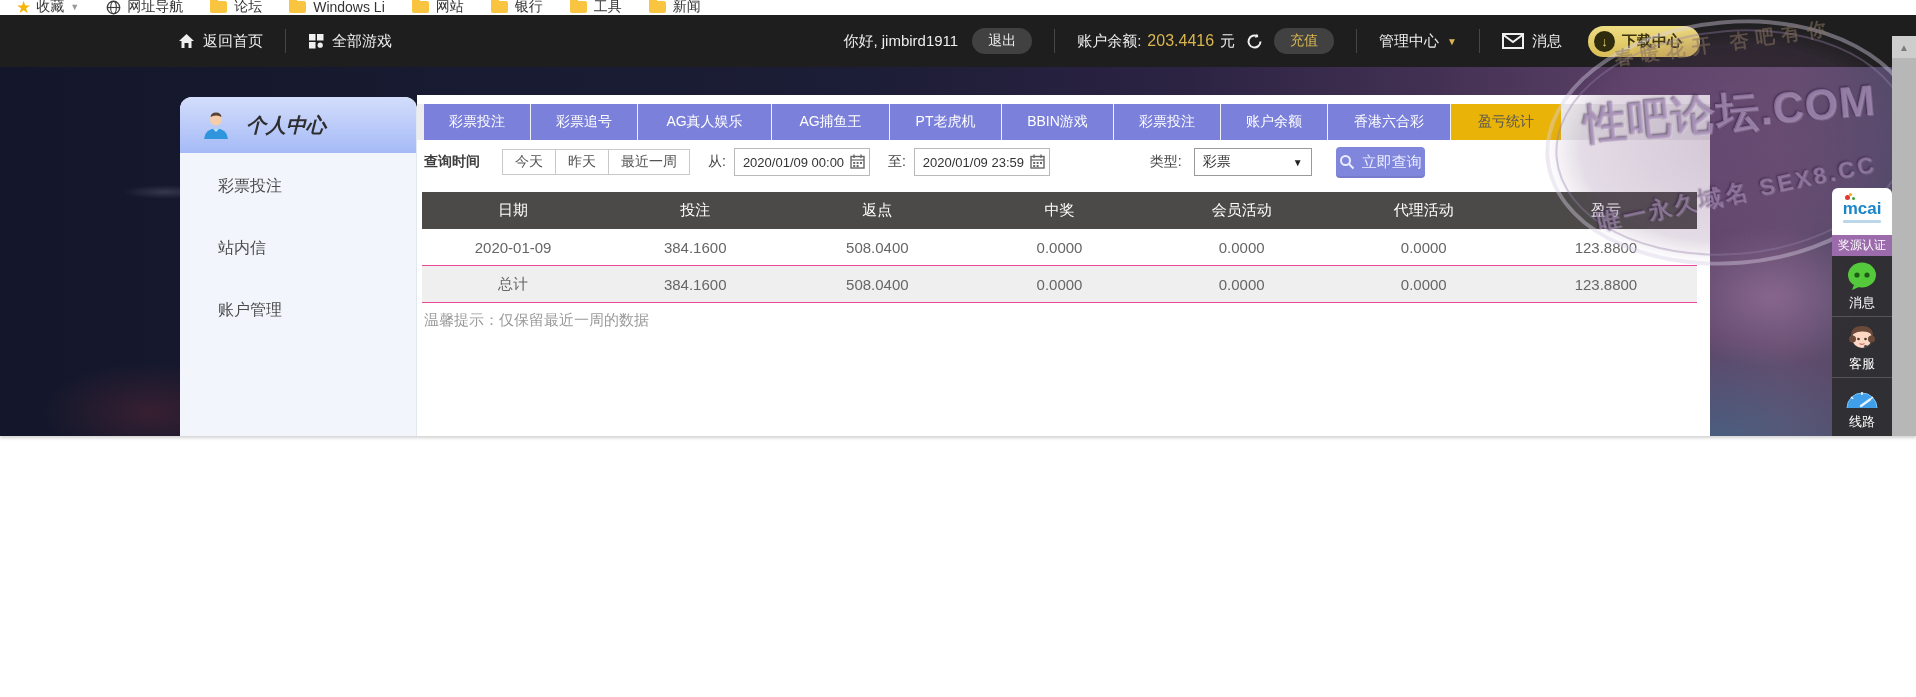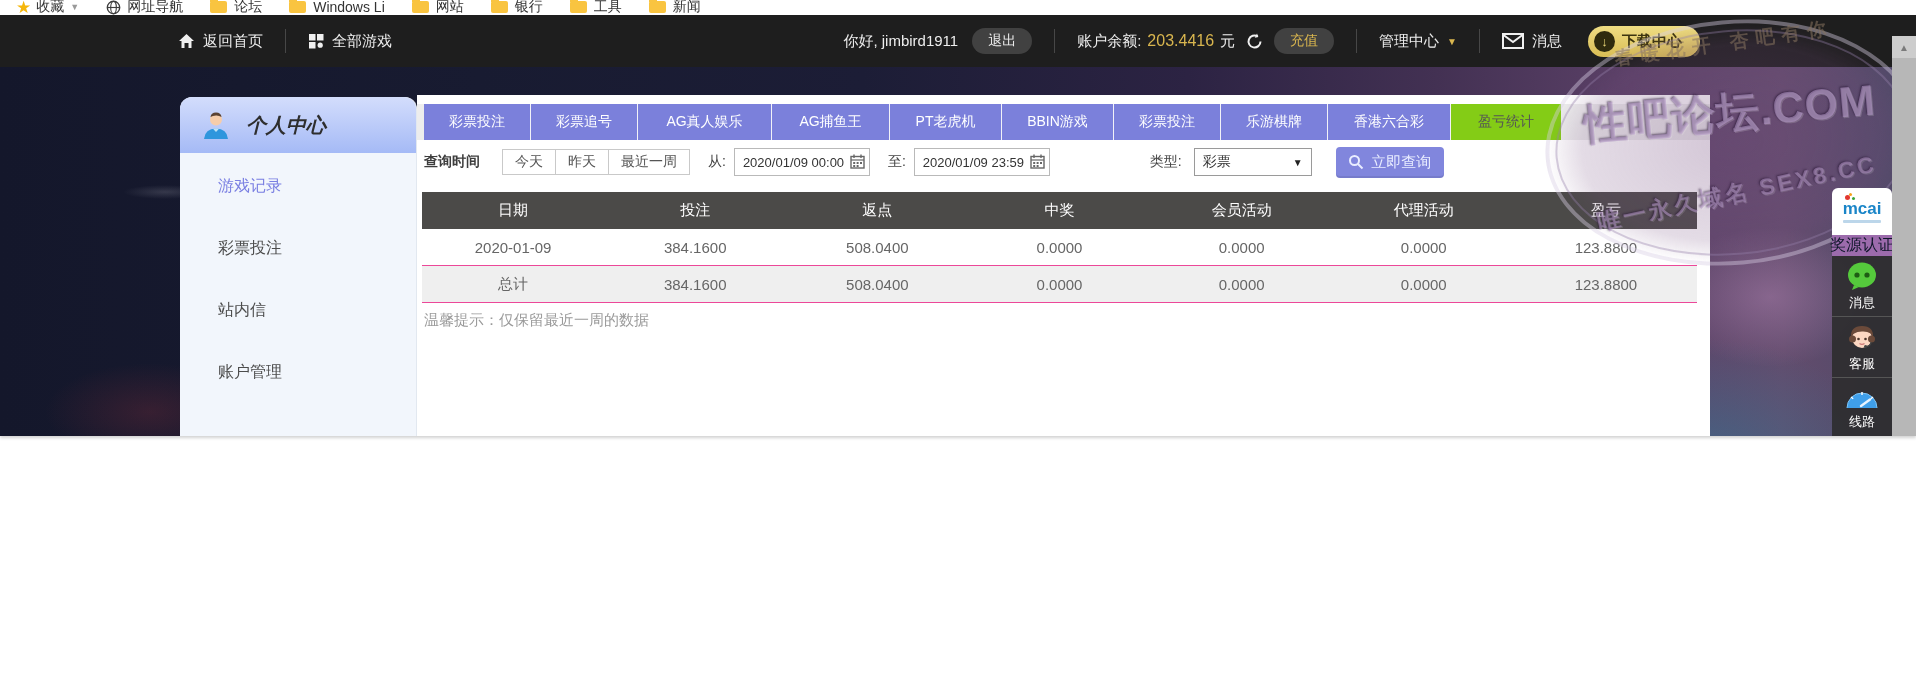--- a/index.html
+++ b/index.html
@@ -48,52 +48,52 @@
   .sb-head { height:56px; border-radius:12px 12px 0 0; background:linear-gradient(#d3ddfc,#a5baf6); display:flex; align-items:center; padding-left:20px;font-style:italic; }
   .sb-title { font-size:20px; font-weight:bold; color:#2e2e2e; margin-left:14px; }
   .sb-menu { padding-top:2px; }
   .sb-item { height:62px; line-height:62px; padding-left:38px; font-size:16px; color:#4c4c4c; cursor:pointer; }
   .sb-item.active { color:#7a7fe2; }
 
   
   #content { position:absolute; left:417px; top:95px; width:1293px; height:341px; background:#fff; z-index:2; }
   .tabs-row { position:absolute; left:0; top:9px; width:100%; height:36px; background:#ededed; display:flex; padding-left:7px; }
   .tab { height:36px; background:#7b80db; color:#fff; font-size:14px; display:flex; align-items:center; justify-content:center; border-right:1px solid #f2f2f8; cursor:pointer; }
-  .tab.active { background:#84cc16; color:#555; border-right:none; }
+  .tab.active { background:#eab308; color:#555; border-right:none; }
 
   .query-row { position:absolute; left:7px; top:52px; height:30px; display:flex; align-items:center; font-size:14px; color:#444; }
   .q-label { font-weight:bold; color:#3d3d3d; white-space:nowrap; }
   .q-group { display:flex; margin-left:22px; }
   .q-btn { height:16px; padding:12px 12px; background:#fff; border:1px solid #c9c9c9; border-left:none; display:flex; align-items:center; color:#555; cursor:pointer; white-space:nowrap; }
   .q-btn:first-child { border-left:1px solid #c9c9c9; }
   .q-field-label { margin-left:18px; white-space:nowrap; }
   .date-box { position:relative; margin-left:8px; }
   .date-input { width:136px; height:28px; border:1px solid #b9b9b9; font-size:13px; color:#333; padding:0 24px 0 8px; font-family:"Liberation Sans",sans-serif; }
   .cal-ic { position:absolute; right:5px; top:6px; cursor:pointer; }
   .type-label { margin-left:100px; white-space:nowrap; }
   .sel-box { width:118px; height:28px; border:1px solid #9a9a9a; background:#fff; margin-left:12px; display:flex; align-items:center; padding:0 8px; font-size:14px; color:#333; cursor:pointer; }
   .sel-caret { margin-left:auto; font-size:10px; color:#222; }
-  .search-btn { margin-left:24px; width:108px; height:31px; background:#8186dd; border-radius:4px; color:#e9edff; font-size:15px; display:flex; align-items:center; justify-content:center; cursor:pointer; box-shadow:inset 0 -2px 0 rgba(0,0,0,.08); }
+  .search-btn { margin-left:24px; width:89px; height:31px; background:#8186dd; border-radius:4px; color:#e9edff; font-size:15px; display:flex; align-items:center; justify-content:center; cursor:pointer; box-shadow:inset 0 -2px 0 rgba(0,0,0,.08); }
   .search-btn svg { margin-right:7px; }
 
   .data-table { position:absolute; left:5px; top:97px; width:1275px; }
   .t-header { display:flex; height:37px; background:#4b4a48; color:#fff; font-size:15px; }
   .t-hcell, .t-cell { flex:1; display:flex; align-items:center; justify-content:center; }
   .t-row { display:flex; height:37px; background:#fff; color:#666; font-size:15px; border-bottom:1px solid #ec4899; }
   .t-row.alt { background:#efefef; }
 
   .note { position:absolute; left:7px; top:216px; font-size:15px; color:#9a9a9a; }
 
   
   #dock { position:absolute; left:1832px; top:188px; width:60px; z-index:6; }
   .mcai-card { width:60px; height:47px; background:#fff; border-radius:6px 6px 0 0; display:flex; flex-direction:column; align-items:center; justify-content:center; cursor:pointer; }
   .mcai-logo { font-size:17px; font-weight:bold; color:#1a85c8; line-height:17px; position:relative; }
   .mcai-logo::before { content:""; position:absolute; left:2px; top:-5px; width:5px; height:5px; border-radius:50%; background:#e2372f; box-shadow:6px 1px 0 -1px #3aa43a, 3px -3px 0 -1px #f5a21b; }
   .mcai-sub { width:38px; height:3px; background:#bcd6ea; margin-top:3px; border-radius:1px; }
-  .dock-badge { width:60px; height:21px; background:#9c6bac; color:#0f172a; font-size:16px; display:flex; align-items:center; justify-content:center; white-space:nowrap; }
+  .dock-badge { width:60px; height:21px; background:#9c6bac; color:#ffffff; font-size:12px; display:flex; align-items:center; justify-content:center; white-space:nowrap; }
   .dock-panel { width:60px; background:rgba(43,43,43,.88); }
   .dock-item { height:61px; display:flex; flex-direction:column; align-items:center; justify-content:center; border-bottom:1px solid #555; cursor:pointer; }
   .dock-item:last-child { border-bottom:none; height:58px; }
   .dock-label { color:#fff; font-size:13px; margin-top:3px; }
 
   
   #watermark { position:absolute; left:1545px; top:20px; width:375px; height:245px; z-index:5; pointer-events:none; transform:rotate(-5deg); }
   .wm-ring1 { position:absolute; left:0; top:0; right:0; bottom:0; border-radius:50%; border:4px solid rgba(218,208,228,.42);
     background:radial-gradient(ellipse at center, rgba(118,78,128,.32) 0%, rgba(118,78,128,.2) 58%, rgba(118,78,128,0) 72%); }
   .wm-ring2 { position:absolute; left:10px; top:10px; right:10px; bottom:10px; border-radius:50%; border:2px solid rgba(150,130,170,.38); }
@@ -219,38 +219,37 @@
     <div class="sb-head">
       <svg width="32" height="32" viewBox="0 0 32 32">
         <circle cx="16" cy="10.5" r="6" fill="#f6cdaa"></circle>
         <path d="M10.5 8 Q11 3.5 16 3.5 Q21 3.5 21.5 8 Q19 6.2 16 6.4 Q12.5 6.6 10.5 8 Z" fill="#5a4232"></path>
         <path d="M4 30 Q5 19.5 16 19.5 Q27 19.5 28 30 Z" fill="#2f96dd"></path>
         <path d="M13 19.8 L16 23 L19 19.8 Q16 18.8 13 19.8 Z" fill="#bfe2f7"></path>
       </svg>
       <span class="sb-title">个人中心</span>
     </div>
     <div class="sb-menu">
-      <div class="sb-item active">游戏记录</div>
       <div class="sb-item">彩票投注</div>
       <div class="sb-item">站内信</div>
       <div class="sb-item">账户管理</div>
     </div>
   </div>
 
   <div id="content">
 
     <div class="tabs-row">
       <div class="tab" style="width:107px">彩票投注</div>
       <div class="tab" style="width:107px">彩票追号</div>
       <div class="tab" style="width:134px">AG真人娱乐</div>
       <div class="tab" style="width:118px">AG捕鱼王</div>
       <div class="tab" style="width:112px">PT老虎机</div>
       <div class="tab" style="width:112px">BBIN游戏</div>
       <div class="tab" style="width:107px">彩票投注</div>
-      <div class="tab" style="width:107px">乐游棋牌</div>
+      <div class="tab" style="width:107px">账户余额</div>
       <div class="tab" style="width:123px">香港六合彩</div>
       <div class="tab active" style="width:110px">盈亏统计</div>
     </div>
 
     <div class="query-row">
       <span class="q-label">查询时间</span>
       <div class="q-group">
         <span class="q-btn">今天</span>
         <span class="q-btn">昨天</span>
         <span class="q-btn">最近一周</span>

